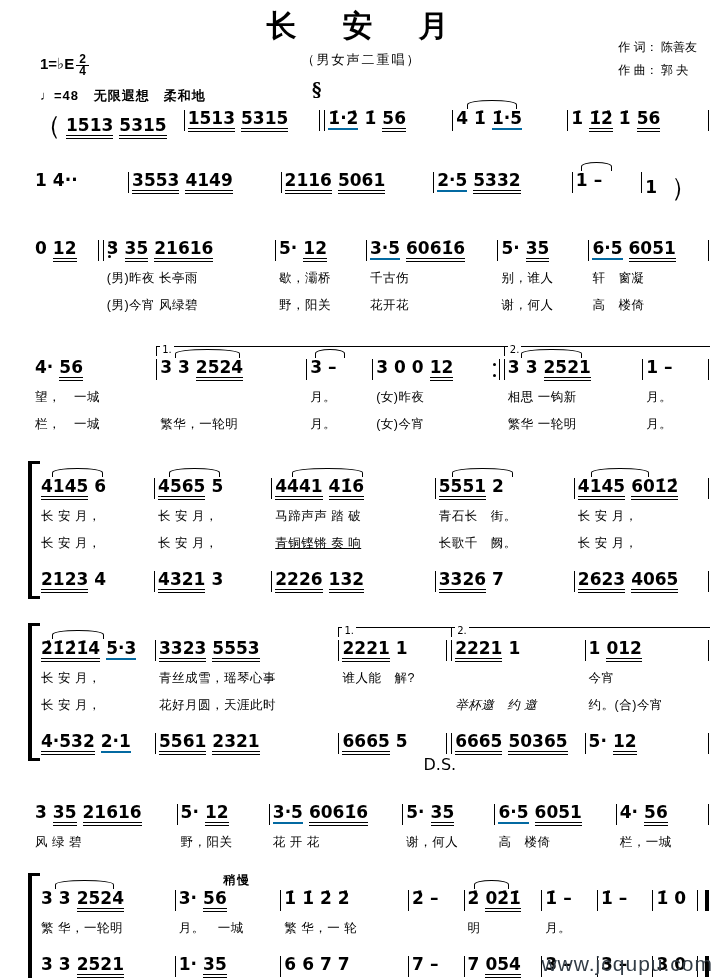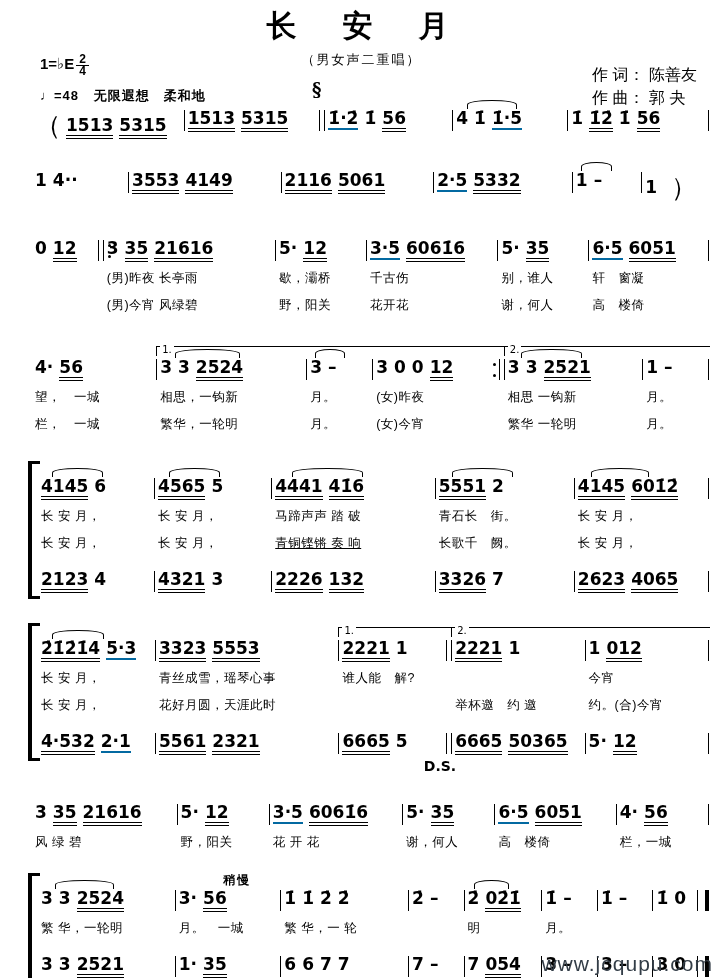--- a/index.html
+++ b/index.html
@@ -3,21 +3,21 @@
 <meta charset="utf-8">
 <style>
   html,body{margin:0;padding:0;background:#888;}
   #page{position:relative;width:723px;height:978px;background:#ffffff;color:#000;
         font-family:"Liberation Sans","DejaVu Sans",sans-serif;overflow:hidden;}
 
   
   .title{text-align:center;padding-top:6px;font-size:30px;font-weight:bold;
          font-family:"DejaVu Serif","Liberation Serif",serif;letter-spacing:8px;}
   .subtitle{text-align:center;font-size:13px;margin-top:4px;letter-spacing:2px;}
-  .credits{position:absolute;top:63px;right:26px;font-size:16px;line-height:23px;text-align:left;}
+  .credits{position:absolute;top:36px;right:26px;font-size:12px;line-height:23px;text-align:left;}
   .keyblock{position:absolute;top:54px;left:40px;font-size:15px;font-weight:bold;}
   .frac{display:inline-block;text-align:center;vertical-align:middle;font-size:12px;line-height:11px;margin-left:2px;}
   .frac .num{display:block;border-bottom:1px solid #000;padding:0 3px;}
   .frac .den{display:block;}
   .tempoline{margin-top:10px;font-size:13px;font-weight:bold;letter-spacing:1px;}
   .tempoline .expr{margin-left:10px;}
 
   
   #score{position:absolute;top:96px;left:26px;right:14px;}
   .system{display:grid;margin-left:6px;position:relative;}
@@ -50,21 +50,21 @@
   .rd::before{top:0;} .rd::after{bottom:0;}
   .rd.rr{right:-8px;} .rd.rl{right:8px;}
 
   .vl{position:absolute;top:1px;left:-1px;right:-1px;height:9px;border-top:1px solid #000;}
   .vl.start{border-left:1px solid #000;}
   .vl i{position:absolute;left:3px;top:-3px;font-style:normal;font-size:10px;font-weight:normal;background:#fff;padding:0 2px;}
   .arc{position:absolute;top:4px;left:12%;width:42%;height:8px;border:1.5px solid #000;border-bottom:none;border-radius:50% 50% 0 0;}
   .mark{position:absolute;top:-4px;left:45%;font-size:12px;font-weight:bold;letter-spacing:2px;background:#fff;}
   .mark.mr{left:auto;right:4px;}
   .mark.seg{font-family:"DejaVu Serif",serif;font-size:18px;top:-17px;letter-spacing:0;}
-  .mkb{position:absolute;bottom:-16px;right:-4px;font-size:14px;font-weight:bold;}
+  .mkb{position:absolute;bottom:-16px;right:-4px;font-size:16px;font-weight:normal;}
   .paren{font-size:26px;font-weight:normal;vertical-align:-3px;margin-right:5px;}
   .paren.post{margin-left:8px;margin-right:0;}
 
   
   .watermark{position:absolute;right:10px;bottom:2px;font-size:21px;color:#333d47;letter-spacing:1px;}
 </style>
 </head>
 <body>
 
 <div id="page" data-name="sheet-music-page">
@@ -126,21 +126,20 @@
         <div class="ncell" data-name="measure" style="grid-area: 1 / 2;"><span class="vl start" data-name="volta-bracket">
             <i>1.</i>
           </span><span class="arc" data-name="slur-arc"></span><span class="tok " data-name="note-group">3</span><span class="tok " data-name="note-group">3</span><span class="tok u2" data-name="note-group">2524</span><span class="bar b1" data-name="barline"></span></div>
         <div class="ncell" data-name="measure" style="grid-area: 1 / 3;"><span class="vl" data-name="volta-bracket"></span><span class="arc" data-name="slur-arc"></span><span class="tok " data-name="note-group">3</span><span class="tok " data-name="note-group">–</span><span class="bar b1" data-name="barline"></span></div>
         <div class="ncell" data-name="measure" style="grid-area: 1 / 4;"><span class="vl" data-name="volta-bracket"></span><span class="tok " data-name="note-group">3</span><span class="tok " data-name="note-group">0</span><span class="tok " data-name="note-group">0</span><span class="tok u2" data-name="note-group">12</span><span class="rd rl" data-name="repeat-dots"></span><span class="bar b2" data-name="barline-repeat-end"></span></div>
         <div class="ncell" data-name="measure" style="grid-area: 1 / 5;"><span class="vl start" data-name="volta-bracket">
             <i>2.</i>
           </span><span class="arc" data-name="slur-arc"></span><span class="tok " data-name="note-group">3</span><span class="tok " data-name="note-group">3</span><span class="tok u2" data-name="note-group">2521</span><span class="bar b1" data-name="barline"></span></div>
         <div class="ncell" data-name="measure" style="grid-area: 1 / 6;"><span class="vl" data-name="volta-bracket"></span><span class="tok " data-name="note-group">1</span><span class="tok " data-name="note-group">–</span><span class="bar b1" data-name="barline"></span></div>
         <div class="lcell" data-name="lyric" style="grid-area: 2 / 1;">望，　一城</div>
-        <div class="lcell" data-name="lyric" style="grid-area: 2 / 2;">相思，一钩新</div>
         <div class="lcell" data-name="lyric" style="grid-area: 2 / 3;">月。</div>
         <div class="lcell" data-name="lyric" style="grid-area: 2 / 4;">(女)昨夜</div>
         <div class="lcell" data-name="lyric" style="grid-area: 2 / 5;">相思 一钩新</div>
         <div class="lcell" data-name="lyric" style="grid-area: 2 / 6;">月。</div>
         <div class="lcell" data-name="lyric" style="grid-area: 3 / 2;">繁华，一轮明</div>
         <div class="lcell" data-name="lyric" style="grid-area: 3 / 1;">栏，　一城</div>
         <div class="lcell" data-name="lyric" style="grid-area: 3 / 3;">月。</div>
         <div class="lcell" data-name="lyric" style="grid-area: 3 / 4;">(女)今宵</div>
         <div class="lcell" data-name="lyric" style="grid-area: 3 / 5;">繁华 一轮明</div>
         <div class="lcell" data-name="lyric" style="grid-area: 3 / 6;">月。</div>
@@ -178,21 +177,21 @@
           </span><span class="tok u2" data-name="note-group">2221</span><span class="tok " data-name="note-group">1</span><span class="bar b1" data-name="barline"></span></div>
         <div class="ncell" data-name="measure" style="grid-area: 1 / 5;"><span class="vl" data-name="volta-bracket"></span><span class="tok " data-name="note-group">1</span><span class="tok u2" data-name="note-group">012</span><span class="bar b1" data-name="barline"></span></div>
         <div class="lcell" data-name="lyric" style="grid-area: 2 / 1;">长 安 月，</div>
         <div class="lcell" data-name="lyric" style="grid-area: 2 / 2;">青丝成雪，瑶琴心事</div>
         <div class="lcell" data-name="lyric" style="grid-area: 2 / 3;">谁人能　解?</div>
         <div class="lcell" data-name="lyric" style="grid-area: 2 / 4;"></div>
         <div class="lcell" data-name="lyric" style="grid-area: 2 / 5;">今宵</div>
         <div class="lcell" data-name="lyric" style="grid-area: 3 / 1;">长 安 月，</div>
         <div class="lcell" data-name="lyric" style="grid-area: 3 / 2;">花好月圆，天涯此时</div>
         <div class="lcell" data-name="lyric" style="grid-area: 3 / 3;"></div>
-        <div class="lcell" data-name="lyric" style="grid-area: 3 / 4;">举杯邀　约 邀</div>
+        <div class="lcell" data-name="lyric" style="grid-area: 3 / 4; font-style: italic;">举杯邀　约 邀</div>
         <div class="lcell" data-name="lyric" style="grid-area: 3 / 5;">约。(合)今宵</div>
         <div class="ncell" data-name="measure" style="grid-area: 4 / 1;"><span class="tok u2" data-name="note-group">4·532</span><span class="tok u1" data-name="note-group">2·1</span><span class="bar b1" data-name="barline"></span></div>
         <div class="ncell" data-name="measure" style="grid-area: 4 / 2;"><span class="tok u2" data-name="note-group">5561</span><span class="tok u2" data-name="note-group">2321</span><span class="bar b1" data-name="barline"></span></div>
         <div class="ncell" data-name="measure" style="grid-area: 4 / 3;"><span class="tok u2" data-name="note-group">6665</span><span class="tok " data-name="note-group">5</span><span class="bar b2" data-name="barline-double"></span><span class="mkb" data-name="ds-mark">D.S.</span></div>
         <div class="ncell" data-name="measure" style="grid-area: 4 / 4;"><span class="tok u2" data-name="note-group">6665</span><span class="tok u2" data-name="note-group">50365</span><span class="bar b1" data-name="barline"></span></div>
         <div class="ncell" data-name="measure" style="grid-area: 4 / 5;"><span class="tok " data-name="note-group">5·</span><span class="tok u2" data-name="note-group">12</span><span class="bar b1" data-name="barline"></span></div>
       </div>
       <div class="system" data-name="system-bridge" style="grid-template-columns: 12fr 7.6fr 11fr 7.6fr 10fr 7.6fr;">
         <div class="ncell" data-name="measure" style="grid-area: 1 / 1;"><span class="tok " data-name="note-group">3</span><span class="tok u2" data-name="note-group">35</span><span class="tok u2" data-name="note-group">21616</span><span class="bar b1" data-name="barline"></span></div>
         <div class="ncell" data-name="measure" style="grid-area: 1 / 2;"><span class="tok " data-name="note-group">5·</span><span class="tok u2" data-name="note-group">12</span><span class="bar b1" data-name="barline"></span></div>

